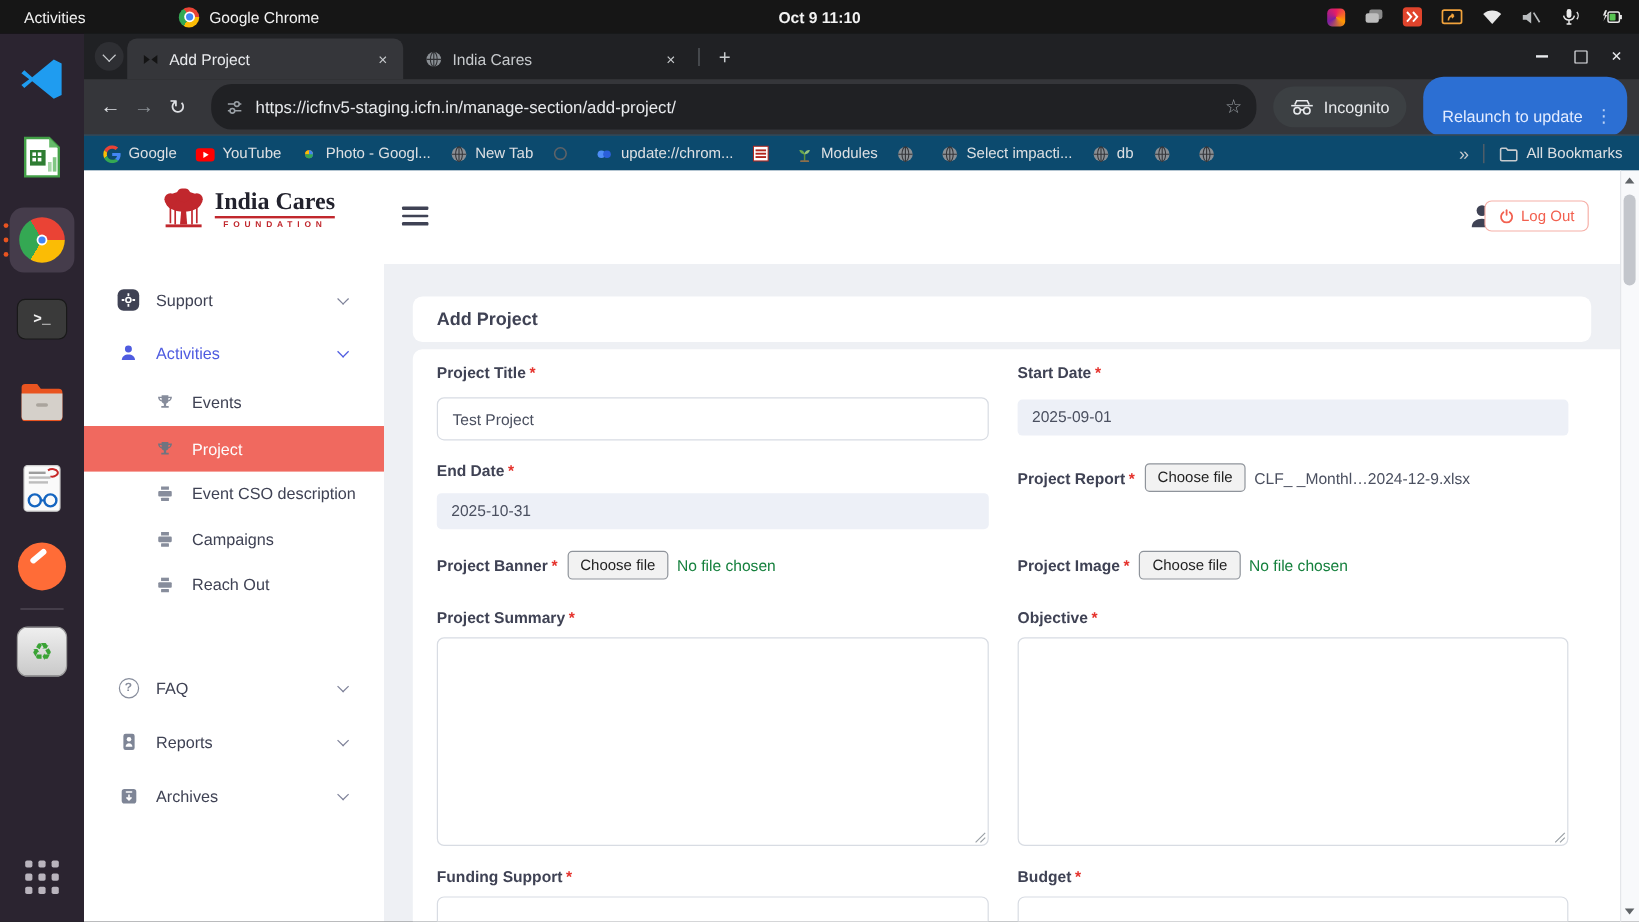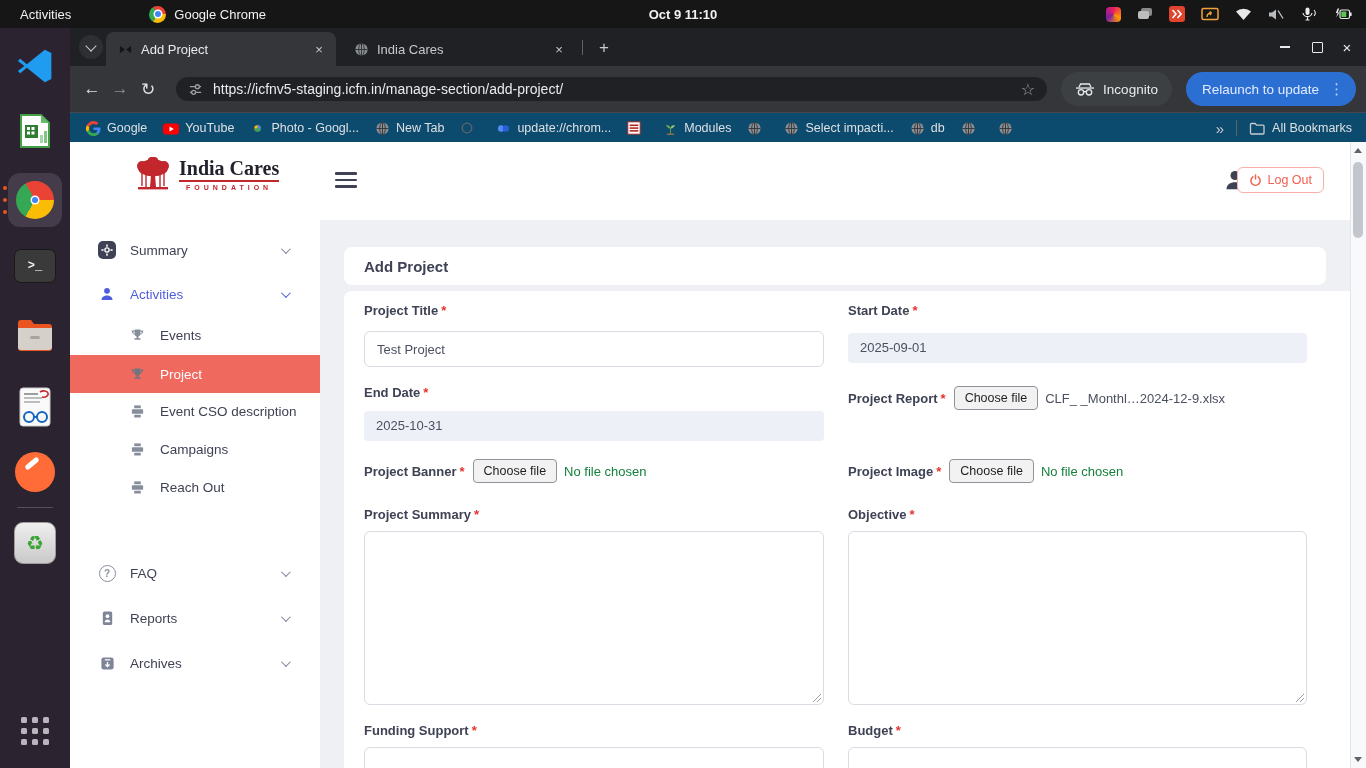--- a/index.html
+++ b/index.html
@@ -62,28 +62,28 @@
   .wc-min i{display:block;width:10px;height:1.6px;background:#e8eaed;}
   .wc-max{right:40px;width:18px;}
   .wc-max i{display:block;width:9px;height:9px;border:1.4px solid #e8eaed;border-radius:1px;}
   .wc-close{right:10px;width:18px;font-size:15px;}
 
   .toolbar{position:absolute;left:0;top:38px;width:100%;height:46px;background:#35363a;
     display:flex;align-items:center;}
   .nav-btn{font-size:17px;color:#dfe1e5;width:28px;text-align:center;}
   .nav-btn.dim{color:#8b9095;}
   .nav-back{margin-left:8px;}
-  .omnibox{height:24px;flex:1;margin-left:14px;background:#202124;border-radius:17px;
+  .omnibox{height:38px;flex:1;margin-left:14px;background:#202124;border-radius:17px;
     display:flex;align-items:center;color:#e8eaed;font-size:14px;}
   .omnibox .url{margin-left:10px;white-space:nowrap;}
   .omni-star{margin-left:auto;margin-right:12px;color:#9aa0a6;font-size:16px;}
   .omni-tune{margin-left:12px;}
   .incog{height:34px;margin-left:14px;padding:0 14px;border-radius:17px;background:#3c4043;
     display:flex;align-items:center;gap:8px;color:#e8eaed;font-size:13.5px;}
-  .relaunch{height:34px;margin-left:14px;margin-right:10px;padding:0 12px 0 16px;border-radius:17px;
+  .relaunch{height:34px;margin-left:14px;margin-right:10px;padding:16px 12px 0 16px;border-radius:17px;
     background:#2c6fd3;display:flex;align-items:center;gap:10px;color:#e3ecff;font-size:13.5px;}
   .relaunch .dots{font-size:15px;color:#bcd3f7;}
 
   .bookmarks{position:absolute;left:0;top:84px;width:100%;height:30px;background:#0c4a6e;
     border-top:1px solid #46484d;display:flex;align-items:center;color:#dde0e3;font-size:12.5px;}
   .bm{display:flex;align-items:center;gap:6px;margin-left:16px;white-space:nowrap;}
   .bm-right{margin-left:auto;display:flex;align-items:center;}
   .bm-ovf{color:#c8cbce;font-size:15px;margin-right:12px;}
   .bm-div{width:1px;height:16px;background:#5f6368;margin-right:12px;}
   .bm-all{display:flex;align-items:center;gap:7px;margin-right:14px;}
@@ -536,21 +536,21 @@
     <div class="sidebar">
       <div class="sn" style="top:11px">
         <span class="ic">
           <span class="manage-sq">
               <svg width="12" height="12" viewBox="0 0 16 16">
                 <circle cx="8" cy="8" r="2.8" fill="none" stroke="#fff" stroke-width="1.8"></circle>
                 <path d="M7 0.5h2v3H7zM7 12.5h2v3H7zM0.5 7h3v2h-3zM12.5 7h3v2h-3z" fill="#fff"></path>
               </svg>
             </span>
         </span>
-        <span class="lb">Summary</span>
+        <span class="lb">Support</span>
         <span class="chev2"></span>
       </div>
       <div class="sn blue" style="top:55px">
         <span class="ic">
           <svg width="16" height="16" viewBox="0 0 16 16">
               <circle cx="8" cy="4.8" r="2.9" fill="#4f5ce0"></circle>
               <path d="M2.5 14c0-3 2.5-4.6 5.5-4.6s5.5 1.6 5.5 4.6z" fill="#4f5ce0"></path>
             </svg>
         </span>
         <span class="lb">Activities</span>

